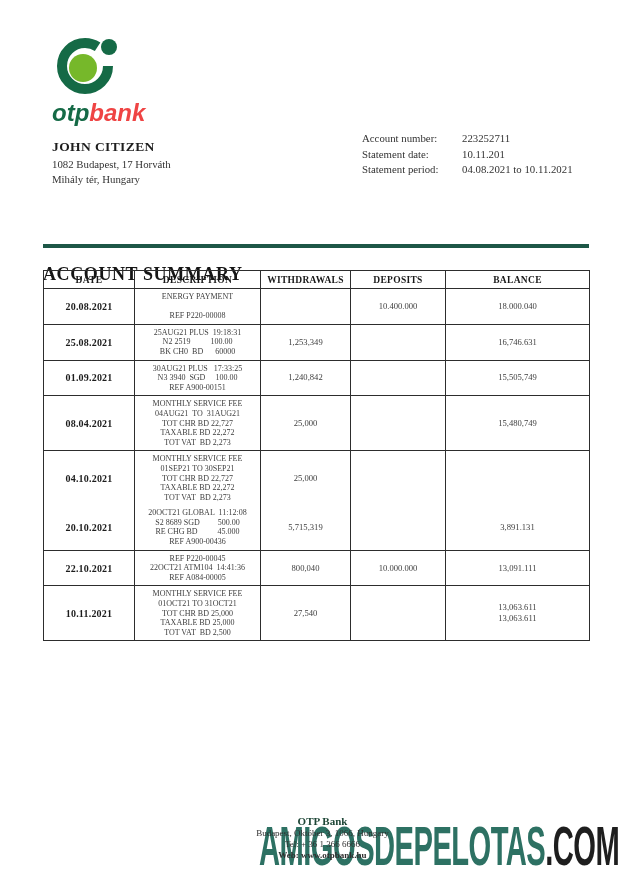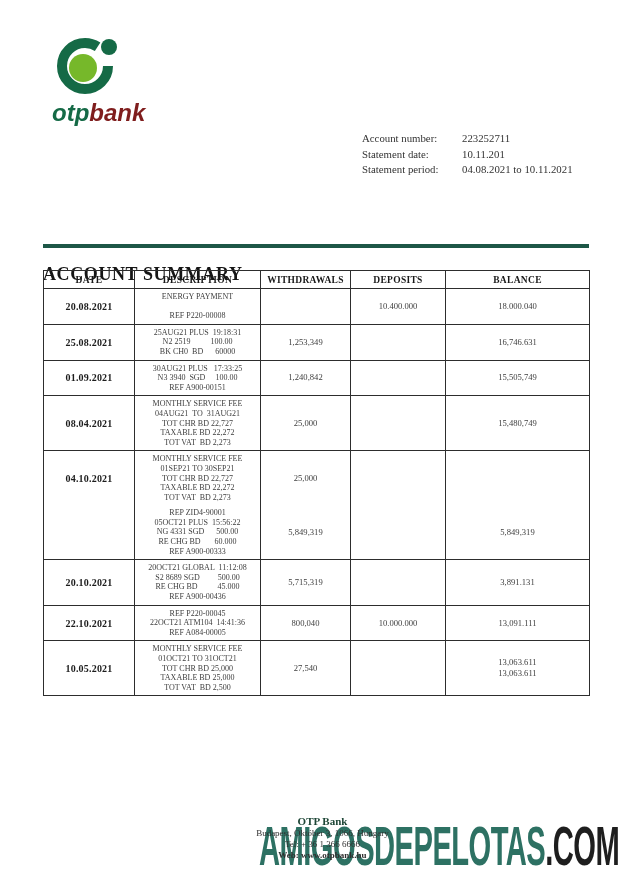--- a/index.html
+++ b/index.html
@@ -20,21 +20,21 @@
   .logo-word {
     margin-top: 2px;
     font-family: "Liberation Sans", sans-serif;
     font-style: italic;
     font-size: 24px;
     letter-spacing: 0px;
     line-height: 26px;
     white-space: nowrap;
   }
   .logo-word .w1 { font-weight: 800; color: #156a46; text-align: right; }
-  .logo-word .w2 { font-weight: 600; color: #7f1d1d; }
+  .logo-word .w2 { font-weight: 600; color: #ef4444; }
 
   
   .customer { position: absolute; left: 52px; top: 139px; }
   .customer-name { font-size: 13.5px; font-weight: bold; letter-spacing: 0.4px; color: #1e1e1e; }
   .customer-addr { font-size: 10.8px; line-height: 14.5px; margin-top: 2px; color: #333; }
 
   
   .info { position: absolute; left: 362px; top: 131px; width: 240px; }
   .info-row { display: flex; font-size: 10.8px; line-height: 15.5px; }
   .info-label { width: 100px; flex: none; color: #333; }
@@ -107,20 +107,27 @@
     <svg class="logo-mark" width="66" height="64" viewBox="0 0 66 64" aria-hidden="true">
       <circle cx="29" cy="32" r="23" fill="none" stroke="#156a46" stroke-width="10" stroke-dasharray="121 23.5"></circle>
       <circle cx="27" cy="34" r="14" fill="#76b82a"></circle>
       <circle cx="53" cy="13" r="8" fill="#156a46"></circle>
     </svg>
     <div class="logo-word">
       <span class="w1">otp</span><span class="w2">bank</span>
     </div>
   </div>
 
+  <div class="customer">
+    <div class="customer-name">JOHN CITIZEN</div>
+    <div class="customer-addr">
+      <div>1082 Budapest, 17 Horváth</div>
+      <div>Mihály tér, Hungary</div>
+    </div>
+  </div>
 
   <div class="info">
     <div class="info-row">
       <span class="info-label">Account number:</span>
       <span class="info-value">223252711</span>
     </div>
     <div class="info-row">
       <span class="info-label">Statement date:</span>
       <span class="info-value">10.11.201</span>
     </div>
@@ -194,51 +201,40 @@
           <td class="col-desc">MONTHLY SERVICE FEE
 01SEP21 TO 30SEP21
 TOT CHR BD 22,727
 TAXABLE BD 22,272
 TOT VAT  BD 2,273</td>
           <td class="col-wd">25,000</td>
           <td class="col-dep"></td>
           <td class="col-bal"></td>
         </tr>
         <tr>
-          <td class="col-date"></td>
-          <td class="col-desc">REP ZID4-90001
-05OCT21 PLUS  15:56:22
-NG 4331 SGD      500.00
-RE CHG BD       60.000
-REF A900-00333</td>
-          <td class="col-wd">5,849,319</td>
-          <td class="col-dep"></td>
-          <td class="col-bal">5,849,319</td>
-        </tr>
-        <tr>
           <td class="col-date">20.10.2021</td>
           <td class="col-desc">20OCT21 GLOBAL  11:12:08
 S2 8689 SGD         500.00
 RE CHG BD          45.000
 REF A900-00436</td>
           <td class="col-wd">5,715,319</td>
           <td class="col-dep"></td>
           <td class="col-bal">3,891.131</td>
         </tr>
         <tr>
           <td class="col-date">22.10.2021</td>
           <td class="col-desc">REF P220-00045
 22OCT21 ATM104  14:41:36
 REF A084-00005</td>
           <td class="col-wd">800,040</td>
           <td class="col-dep">10.000.000</td>
           <td class="col-bal">13,091.111</td>
         </tr>
         <tr>
-          <td class="col-date">10.05.2021</td>
+          <td class="col-date">10.11.2021</td>
           <td class="col-desc">MONTHLY SERVICE FEE
 01OCT21 TO 31OCT21
 TOT CHR BD 25,000
 TAXABLE BD 25,000
 TOT VAT  BD 2,500</td>
           <td class="col-wd">27,540</td>
           <td class="col-dep"></td>
           <td class="col-bal">13,063.611
 13,063.611</td>
         </tr>

